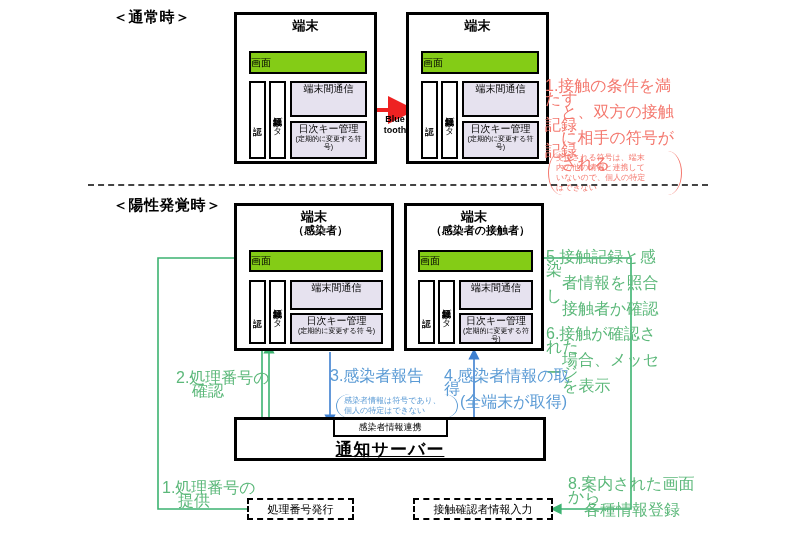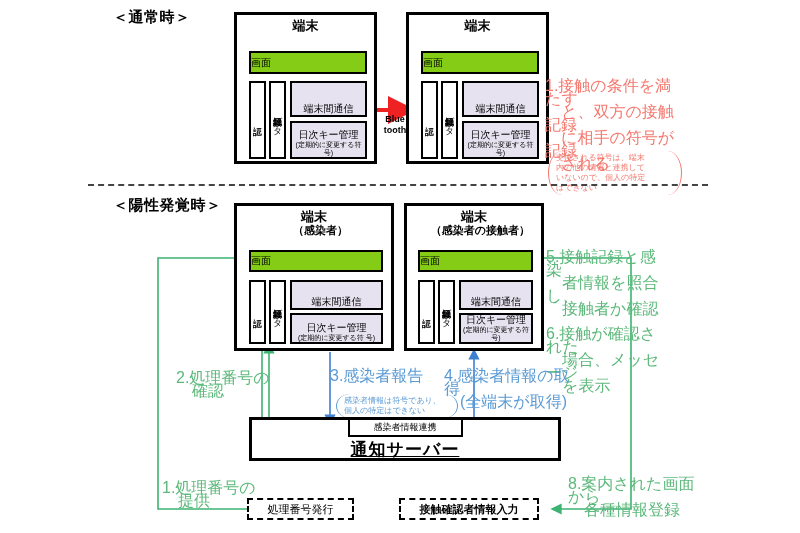--- a/index.html
+++ b/index.html
@@ -40,29 +40,29 @@
     display:flex;align-items:center;justify-content:center;
   }
   .vtext{
     writing-mode:vertical-rl;
     text-orientation:upright;
     font-size:9px;line-height:10px;letter-spacing:0px;
     white-space:nowrap;
   }
   .mod{
     border:2px solid #000;background:#e6e2ef;
-    display:flex;flex-direction:column;align-items:center;justify-content:flex-end;
+    display:flex;flex-direction:column;align-items:center;justify-content:flex-start;
     font-size:10px;text-align:center;line-height:12px;
   }
   .mod .sub{font-size:7px;line-height:8px;}
 
   
   .server{
     border:3px solid #000;background:#fff;
-    display:flex;flex-direction:column;align-items:center;justify-content:center;margin-left:15px;
+    display:flex;flex-direction:column;align-items:center;justify-content:center;
   }
   .server-inner{
     border:2px solid #000;background:#fff;
     font-size:9px;text-align:center;padding:1px 24px;margin-bottom:1px;
   }
   .server-name{font-size:17px;font-weight:700;letter-spacing:1px;text-decoration:underline;}
 
   
   .dashed-box{
     border:2px dashed #000;background:#fff;
@@ -263,17 +263,17 @@
   </div>
 
   <div class="abs note green" style="left:162px;top:481px;width:110px;">1.処理番号の
 　提供</div>
   <div class="abs note green" style="left:568px;top:477px;width:140px;">8.案内された画面から
 　各種情報登録</div>
 
   <div class="abs dashed-box" style="left:247px;top:498px;width:107px;height:22px;">
     <span>処理番号発行</span>
   </div>
-  <div class="abs dashed-box" style="left:399px;top:498px;width:140px;height:22px;font-weight:bold;">
+  <div class="abs dashed-box" style="left:413px;top:498px;width:140px;height:22px;">
     <span>接触確認者情報入力</span>
   </div>
 
 </div>
 
 </body></html>

